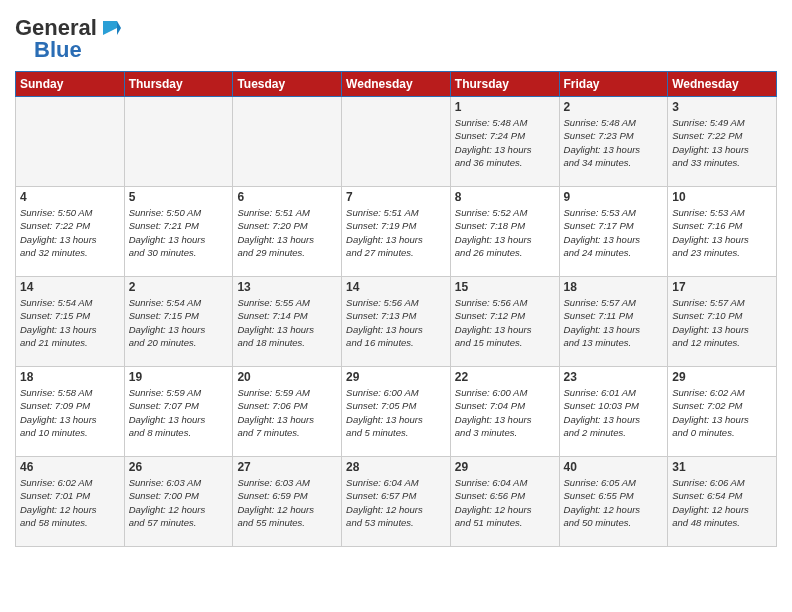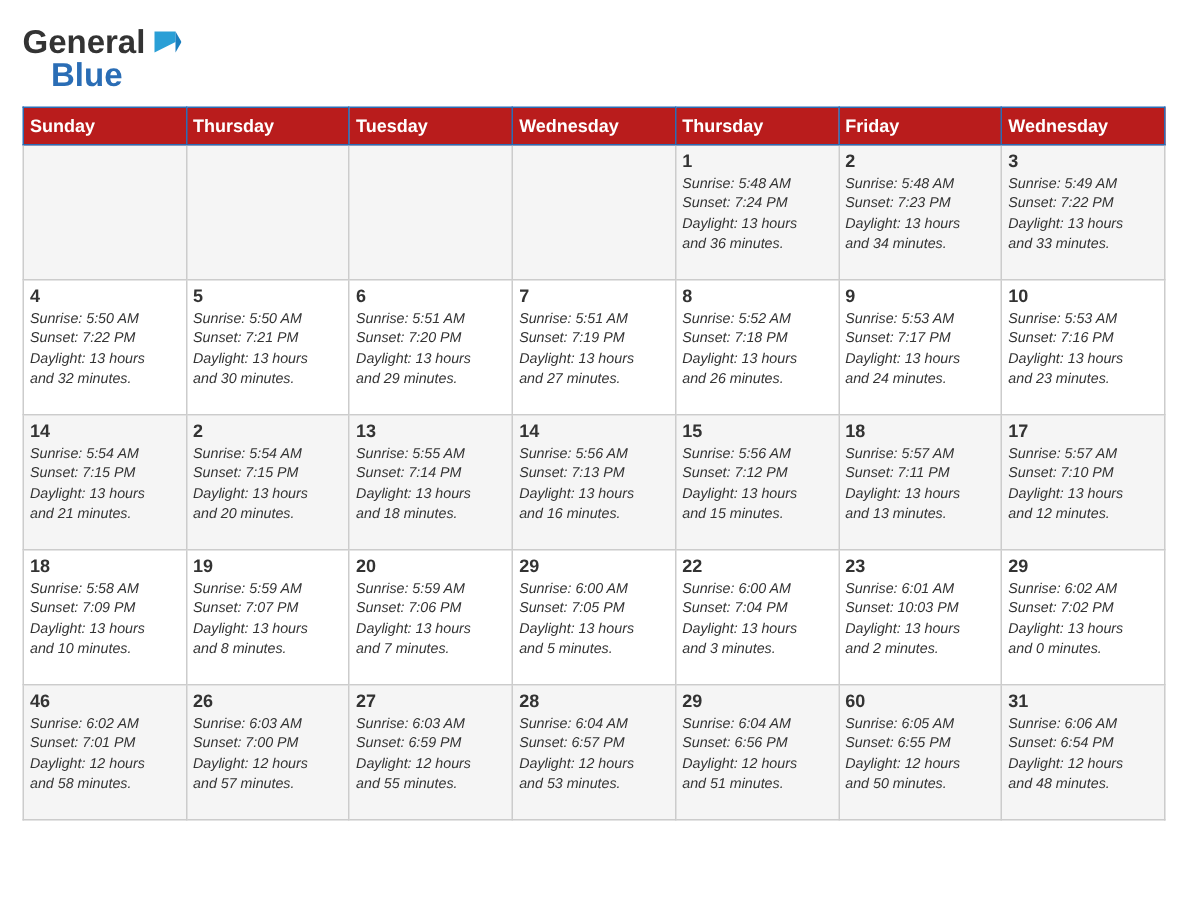--- a/index.html
+++ b/index.html
@@ -323,21 +323,21 @@
 and 53 minutes.</div>
         </td>
         <td>
           <span class="day-num">29</span>
           <div class="day-info" style="white-space: pre-line;">Sunrise: 6:04 AM
 Sunset: 6:56 PM
 Daylight: 12 hours
 and 51 minutes.</div>
         </td>
         <td>
-          <span class="day-num">60</span>
+          <span class="day-num">40</span>
           <div class="day-info" style="white-space: pre-line;">Sunrise: 6:05 AM
 Sunset: 6:55 PM
 Daylight: 12 hours
 and 50 minutes.</div>
         </td>
         <td>
           <span class="day-num">31</span>
           <div class="day-info" style="white-space: pre-line;">Sunrise: 6:06 AM
 Sunset: 6:54 PM
 Daylight: 12 hours

